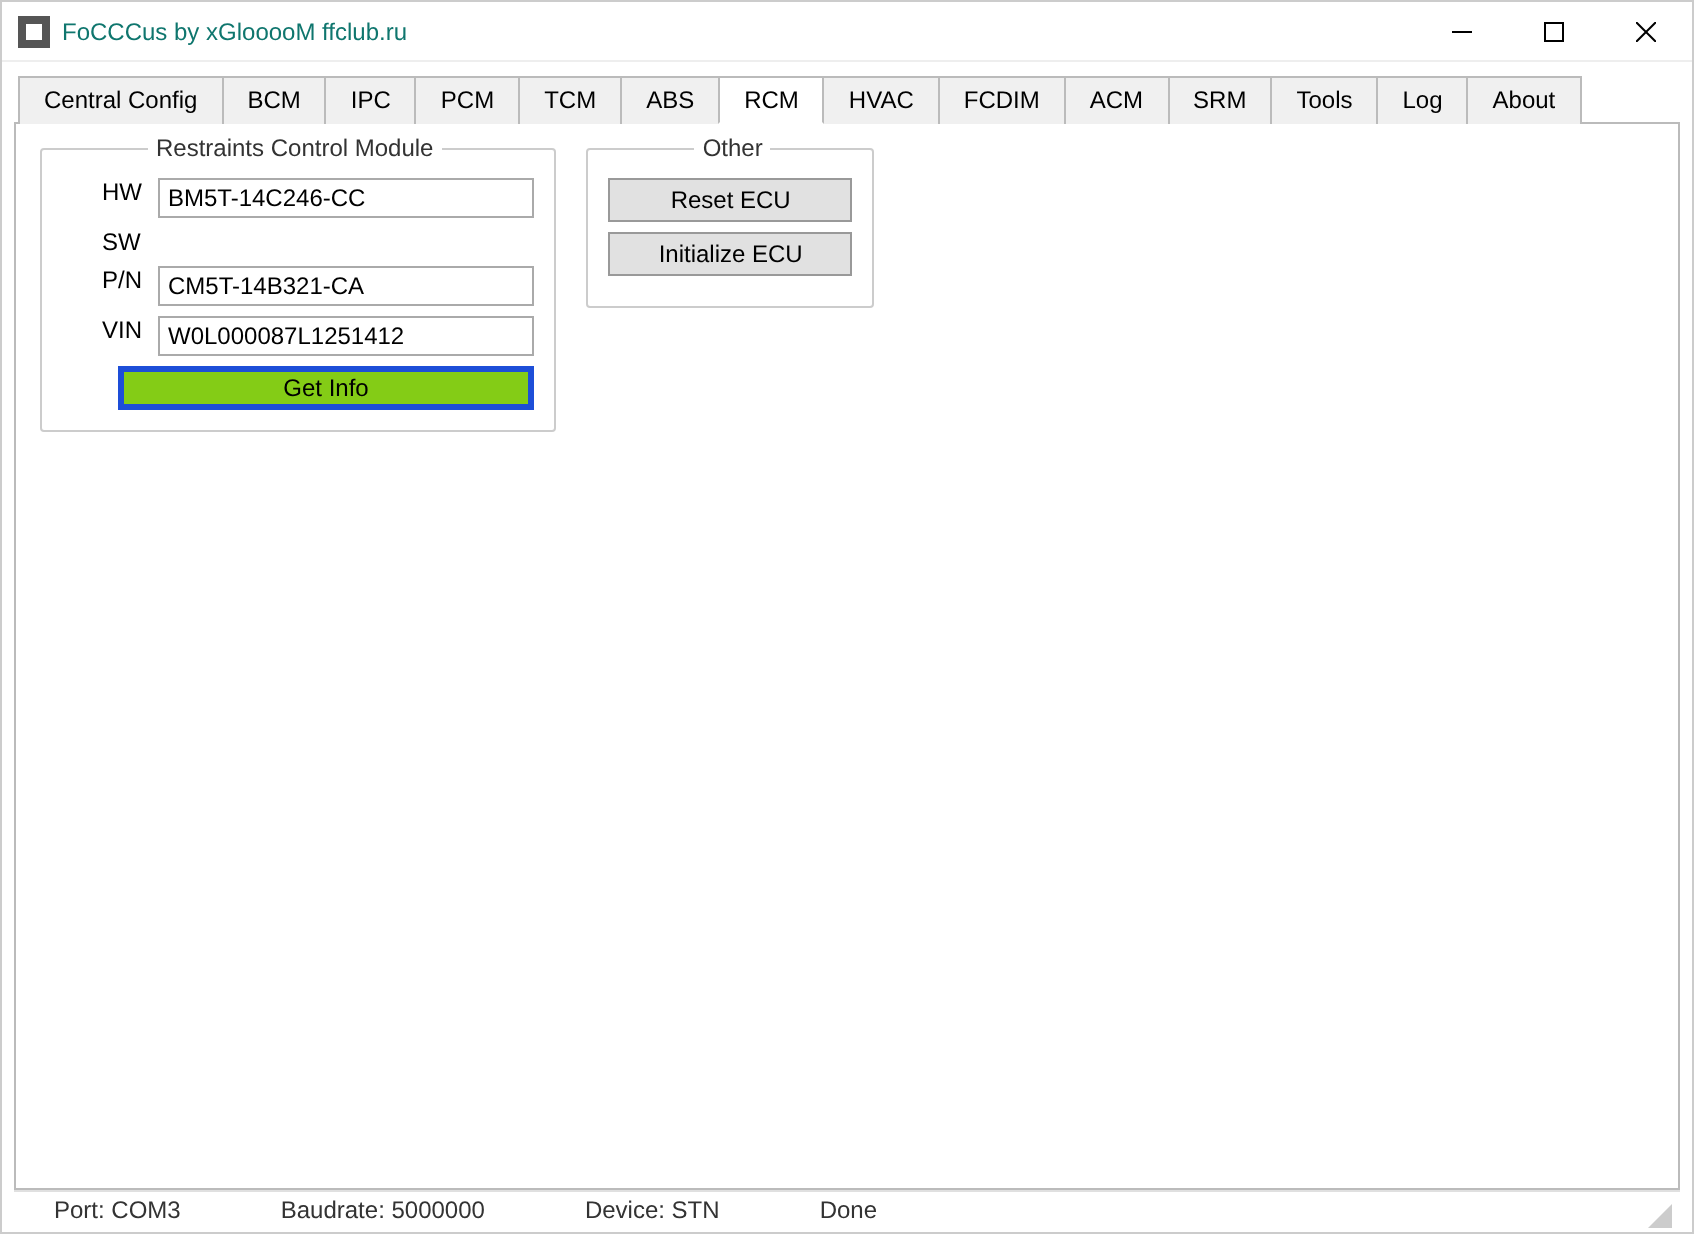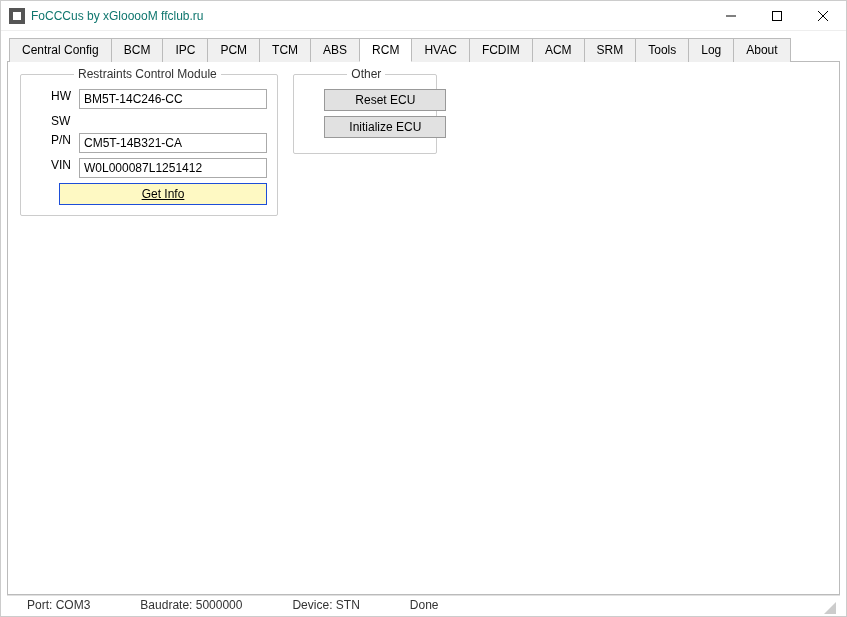--- a/index.html
+++ b/index.html
@@ -133,26 +133,25 @@
       height: 22px;
       border: 1px solid #999;
       background: #e1e1e1;
       font-size: 12px;
       font-family: inherit;
       cursor: default;
       padding: 0 8px;
     }
     .btn.wide { width: 100%; display: block; }
     .btn.highlight {
-      border: 1px solid #1d4ed8;
-      background: #fef9c3;
-      text-decoration: underline;
-    }
-
-    .group-other .btn { width: 100%; margin-bottom: 5px; margin-left: 20px; }
+      border: 3px solid #1d4ed8;
+      background: #84cc16;
+    }
+
+    .group-other .btn { width: 100%; margin-bottom: 5px; }
 
     
     .progress-row {
       display: flex;
       align-items: center;
       padding: 2px 4px 4px 4px;
       gap: 6px;
     }
     .progress {
       flex: 1;

